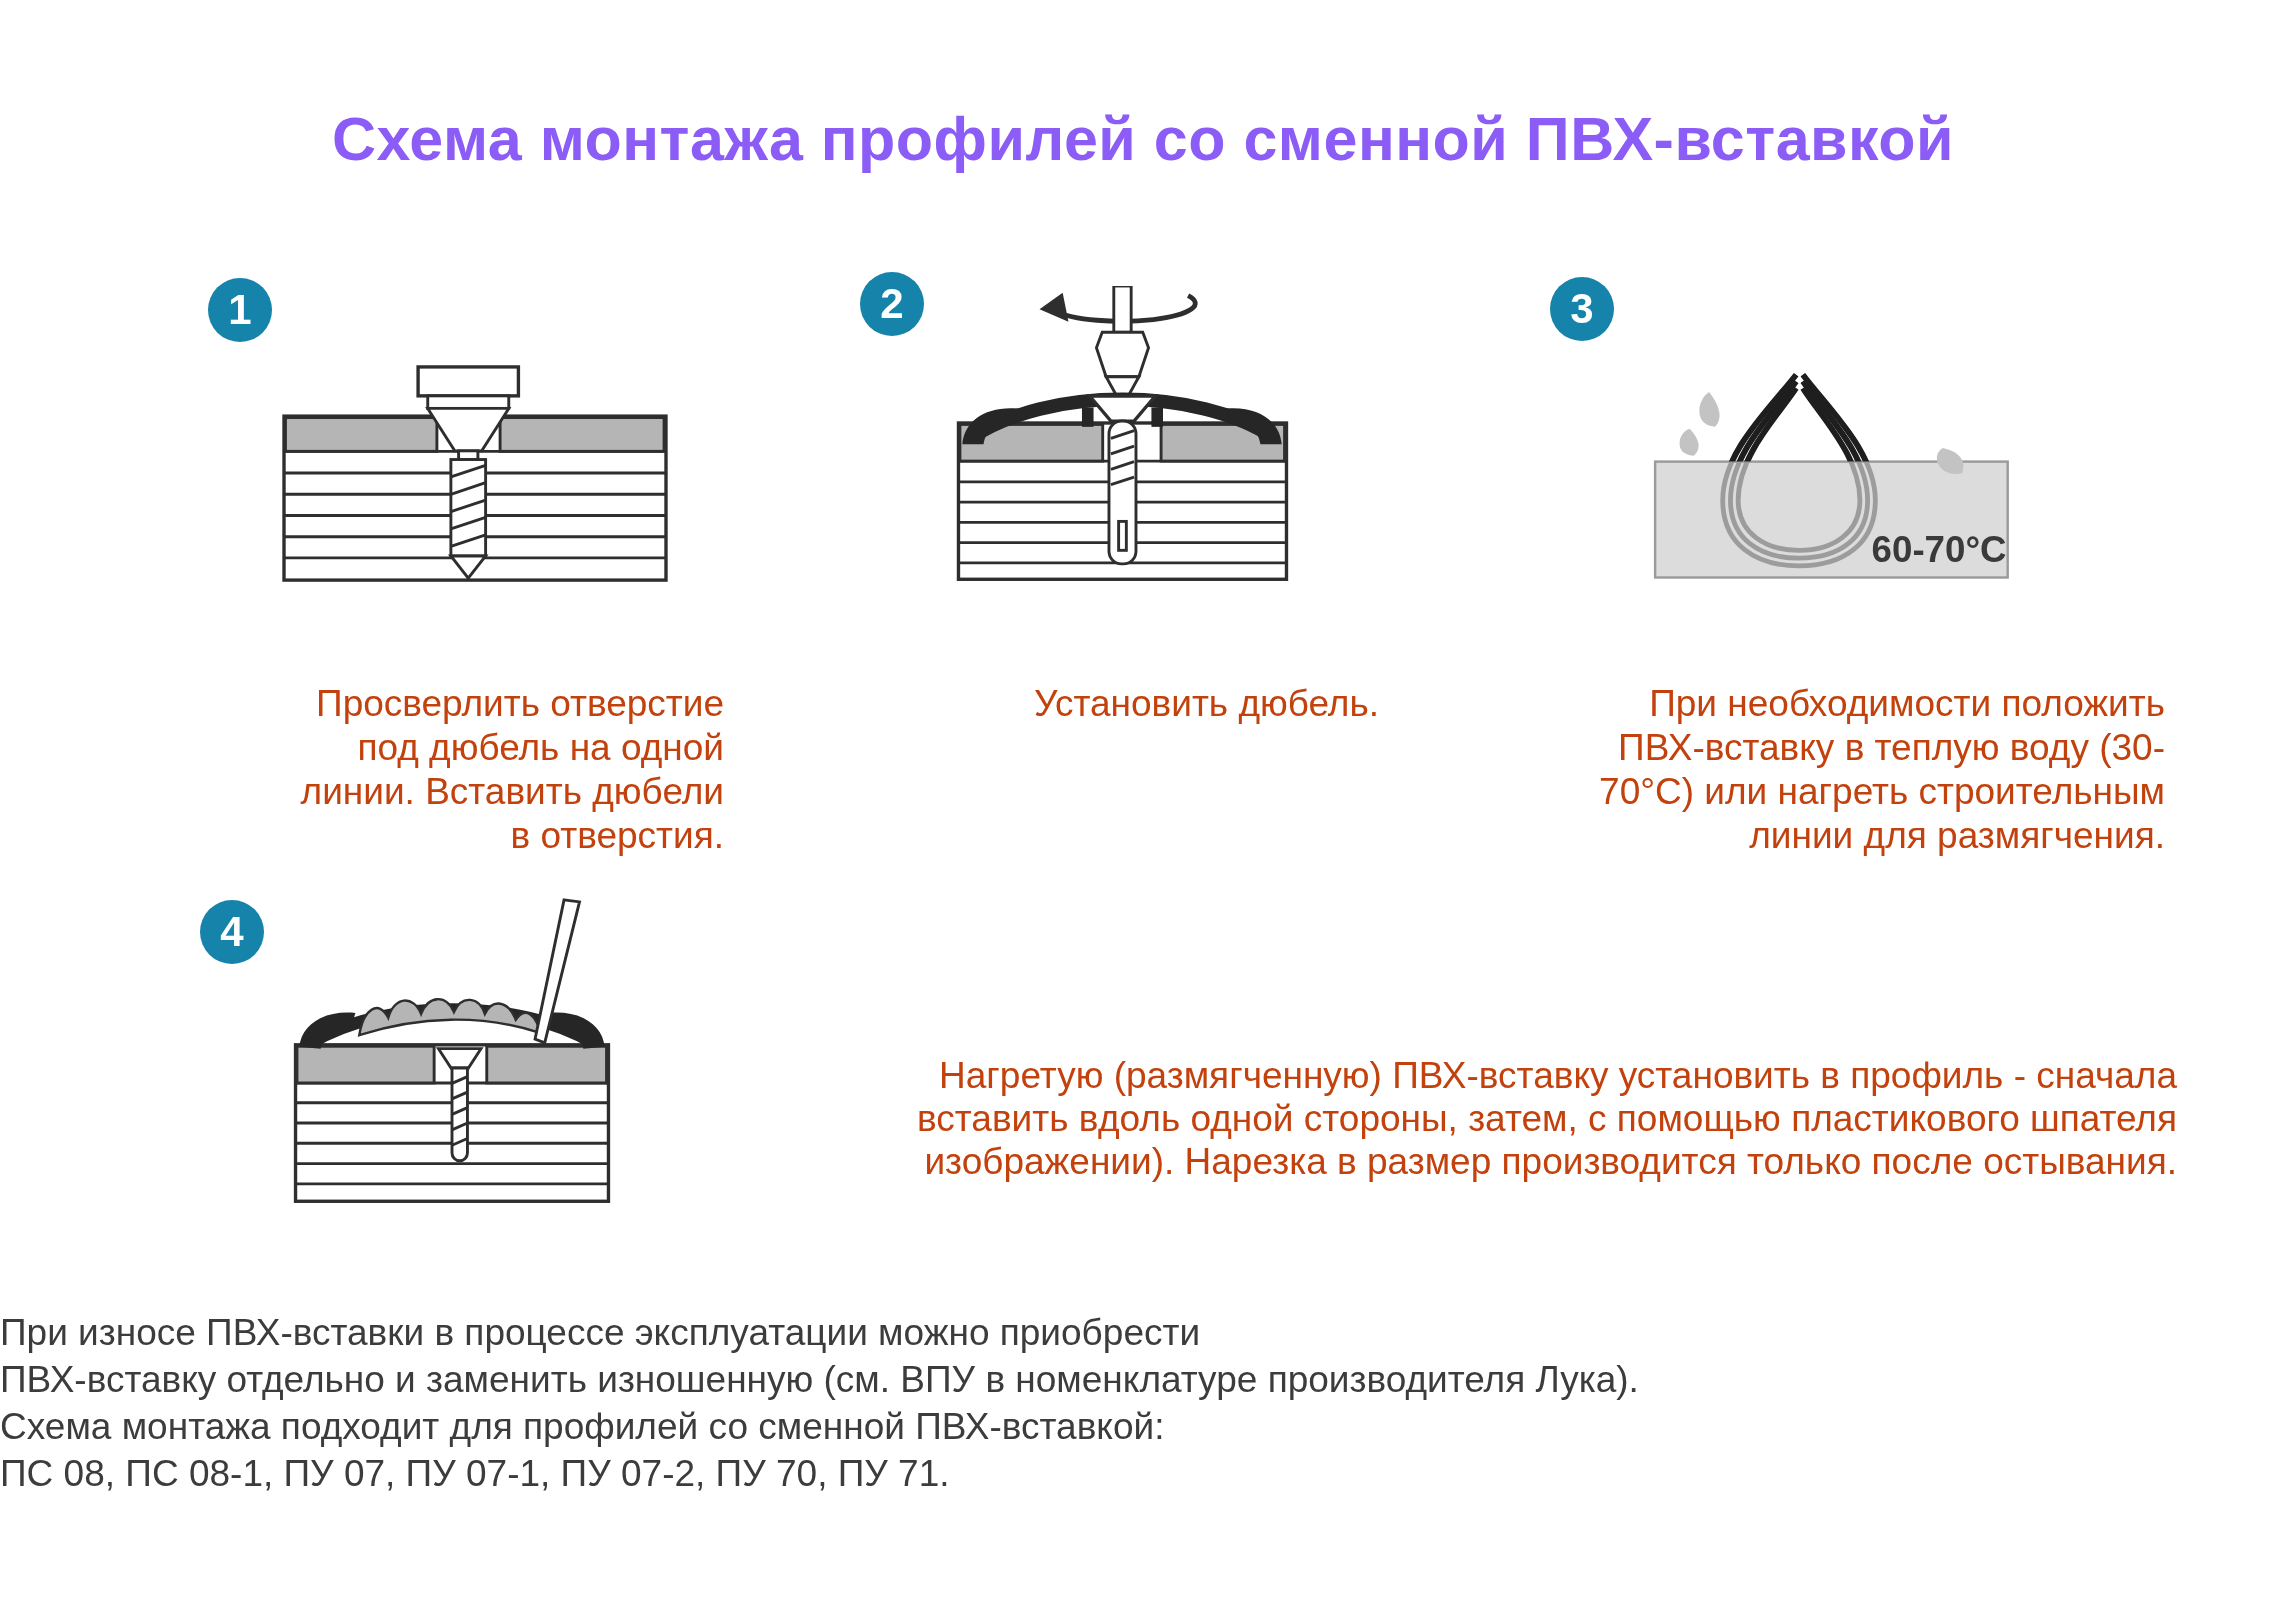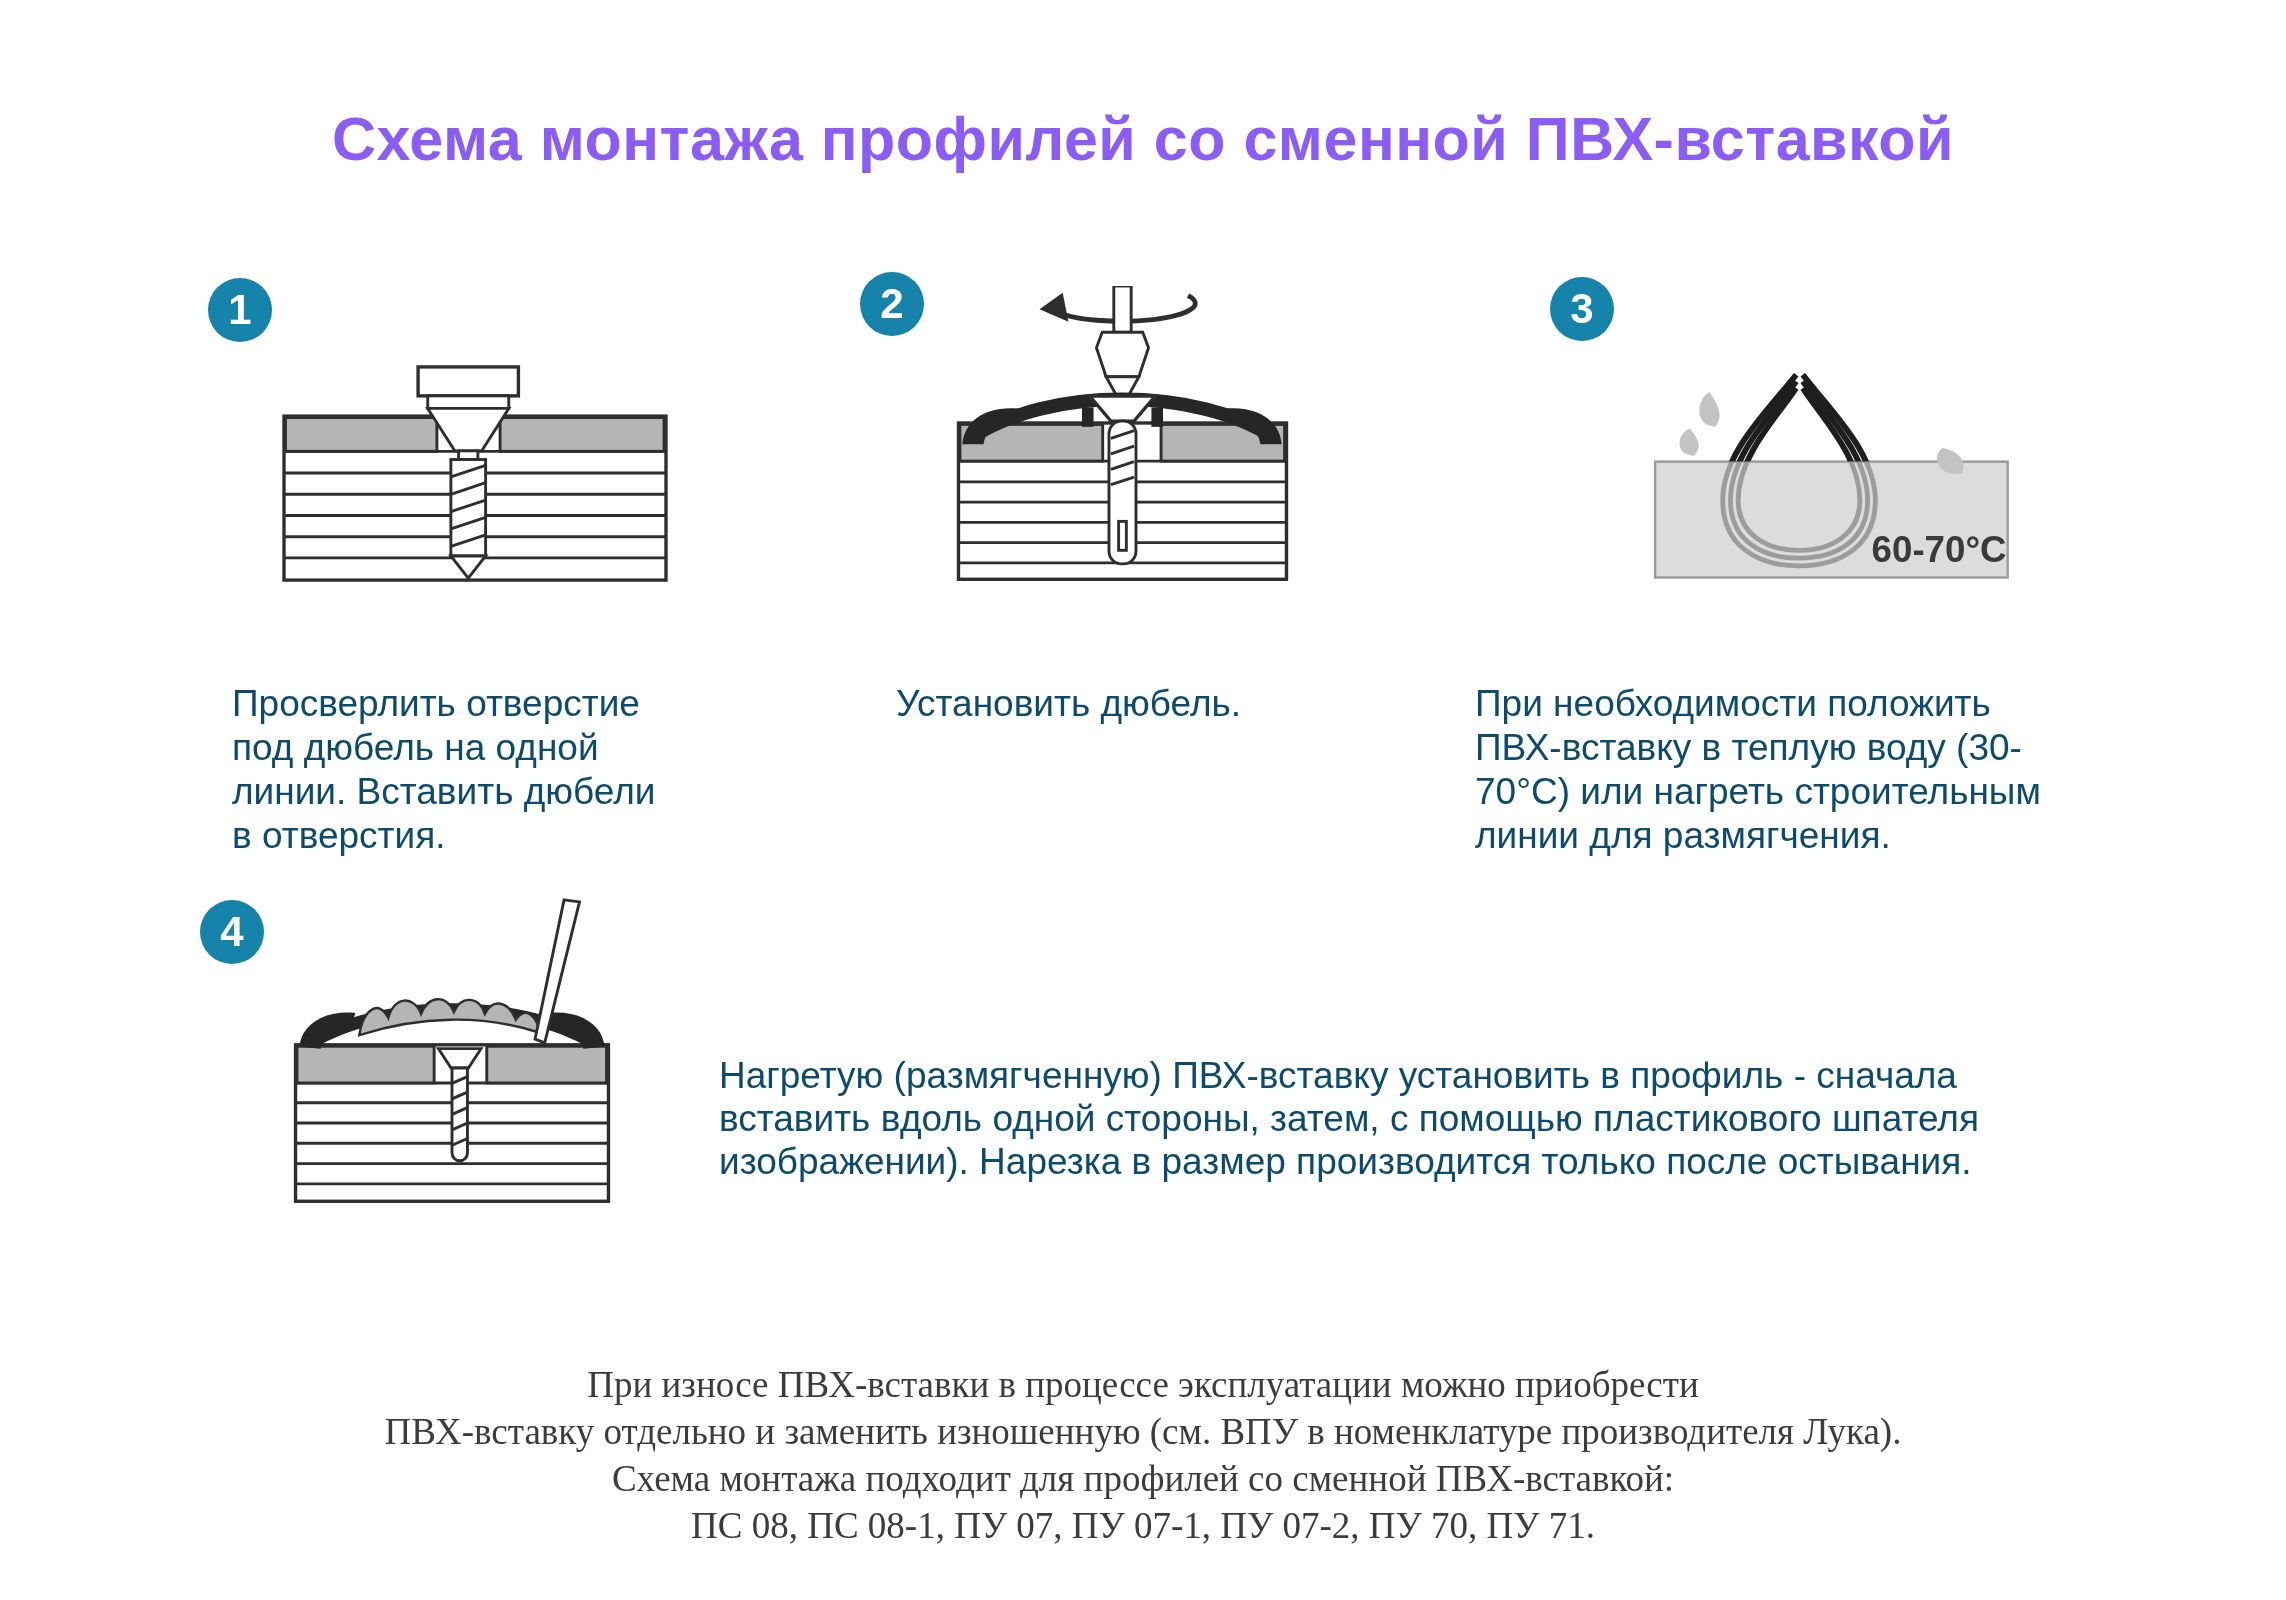--- a/index.html
+++ b/index.html
@@ -9,24 +9,24 @@
   }
   .title{
     position:absolute;left:0;top:104px;width:100%;text-align:center;
     font-size:61px;font-weight:bold;color:#8b5cf6;letter-spacing:0.5px;
   }
   .badge{
     position:absolute;width:64px;height:64px;border-radius:50%;
     background:#1583aa;color:#ffffff;font-weight:bold;font-size:42px;
     display:flex;align-items:center;justify-content:center;
   }
-  .caption{position:absolute;text-align:left;font-size:37px;line-height:44px;color:#0c4a6e;}
+  .caption{position:absolute;text-align:right;font-size:37px;line-height:44px;color:#c2410c;}
   .cap4{line-height:43px;margin-top:32px;}
-  .footer{position:absolute;left:0;top:1361px;width:100%;text-align:center;
-    font-size:37px;line-height:47px;color:#3c3c3c;font-family:Liberation Serif, serif;}
+  .footer{position:absolute;left:0;top:1309px;width:100%;
+    font-size:37px;line-height:47px;color:#3c3c3c;}
   .ill{position:absolute;}
   svg{display:block;}
 </style>
 </head>
 <body>
 
 <div class="page">
 
   <div class="title">Схема монтажа профилей со сменной ПВХ-вставкой</div>
 

